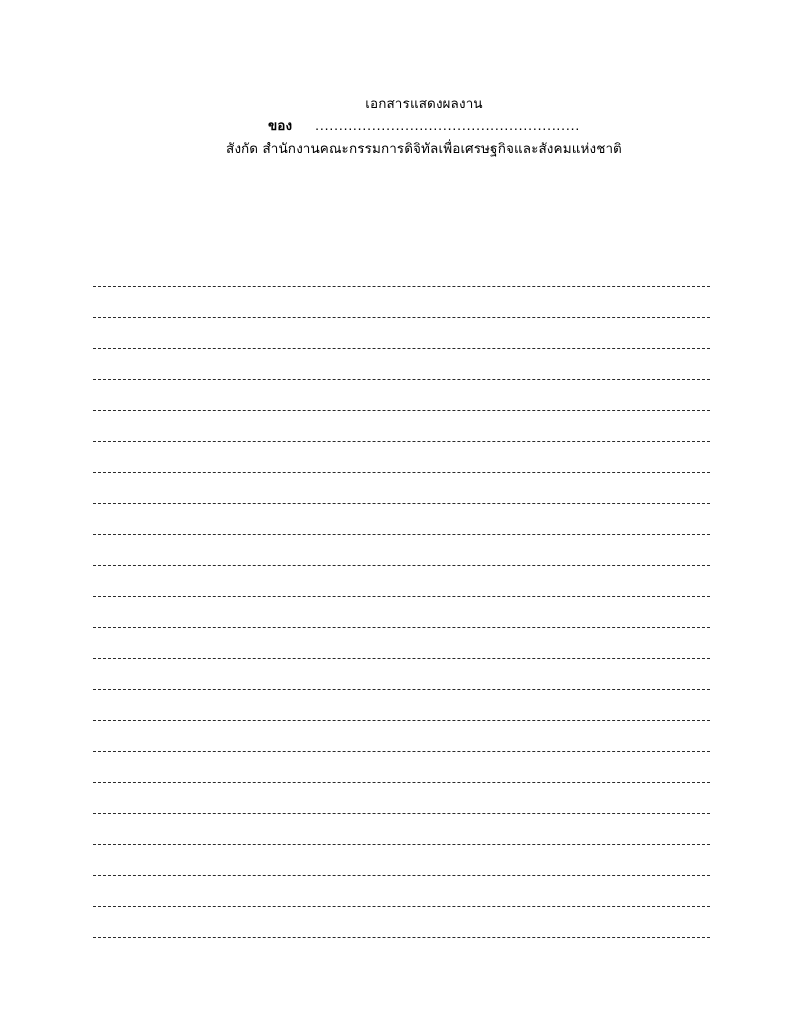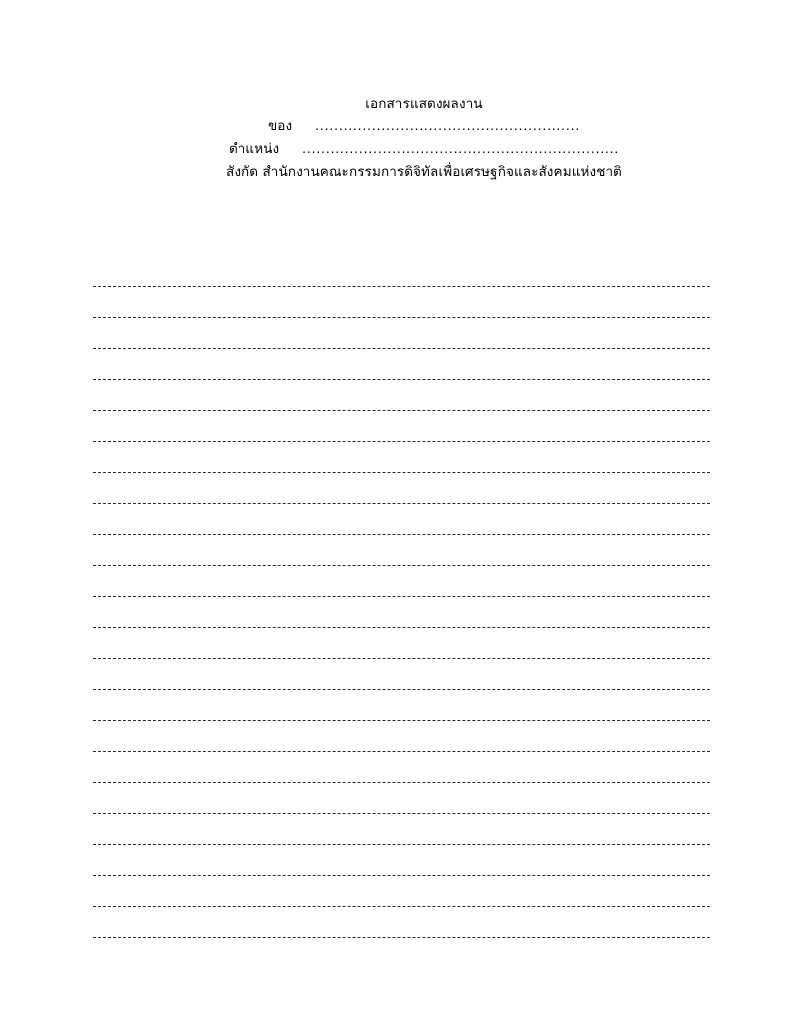--- a/index.html
+++ b/index.html
@@ -48,44 +48,40 @@
     left: 93px;
     width: 617px;
   }
   .dotted-line {
     height: 30px;
     border-bottom: 1px dashed #2b2b2b;
     width: 100%;
   }
   .lbl-of {
     display: inline-block;
+    font-weight: bold;
   }
   .gap-sm { display: inline-block; width: 14px; }
 </style>
 </head>
 <body>
 
 <div class="page">
 
   <div class="header-block">
 
     <div class="h-line title">เอกสารแสดงผลงาน</div>
 
     <div class="h-line">
       <span class="lbl-of">ของ</span>
       <span class="gap-sm"></span>
       <span class="dots-inline">........................................................</span>
     </div>
 
 
-    <div class="h-line">
-      <span>ตำแหน่ง</span>
-      <span class="gap-sm"></span>
-      <span class="dots-inline">...................................................................</span>
-    </div>
 
     <div class="h-line">สังกัด สำนักงานคณะกรรมการดิจิทัลเพื่อเศรษฐกิจและสังคมแห่งชาติ</div>
 
   </div>
 
   <div class="lines-area">
       <div class="dotted-line"></div>
       <div class="dotted-line"></div>
       <div class="dotted-line"></div>
       <div class="dotted-line"></div>

